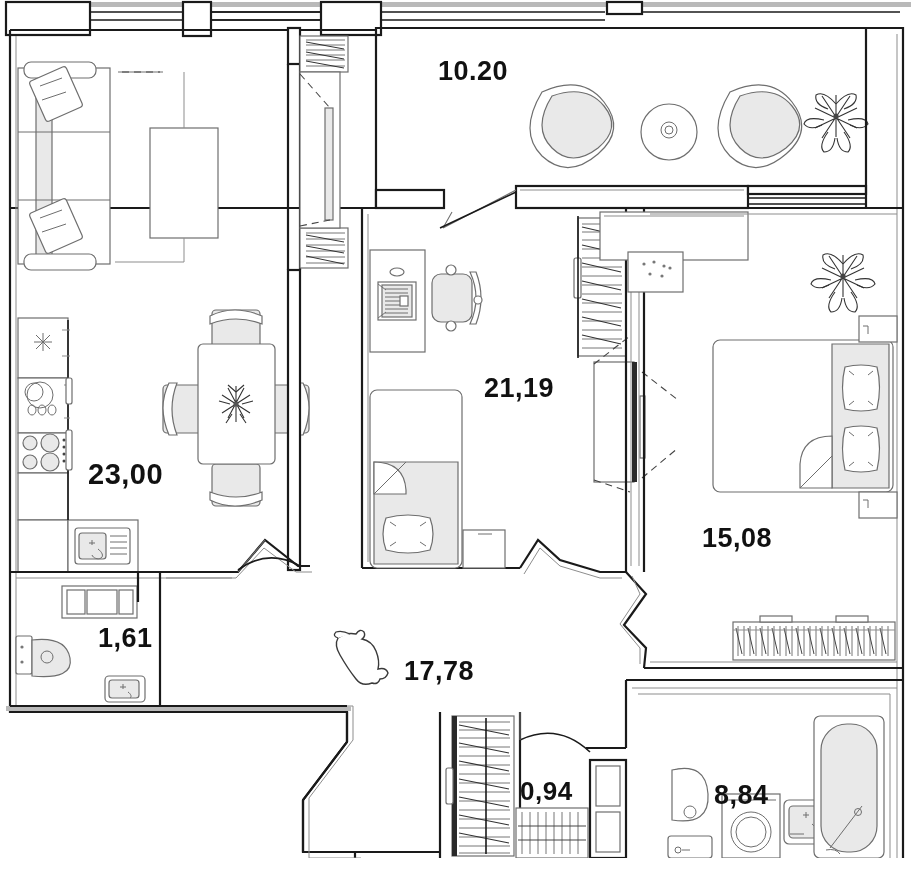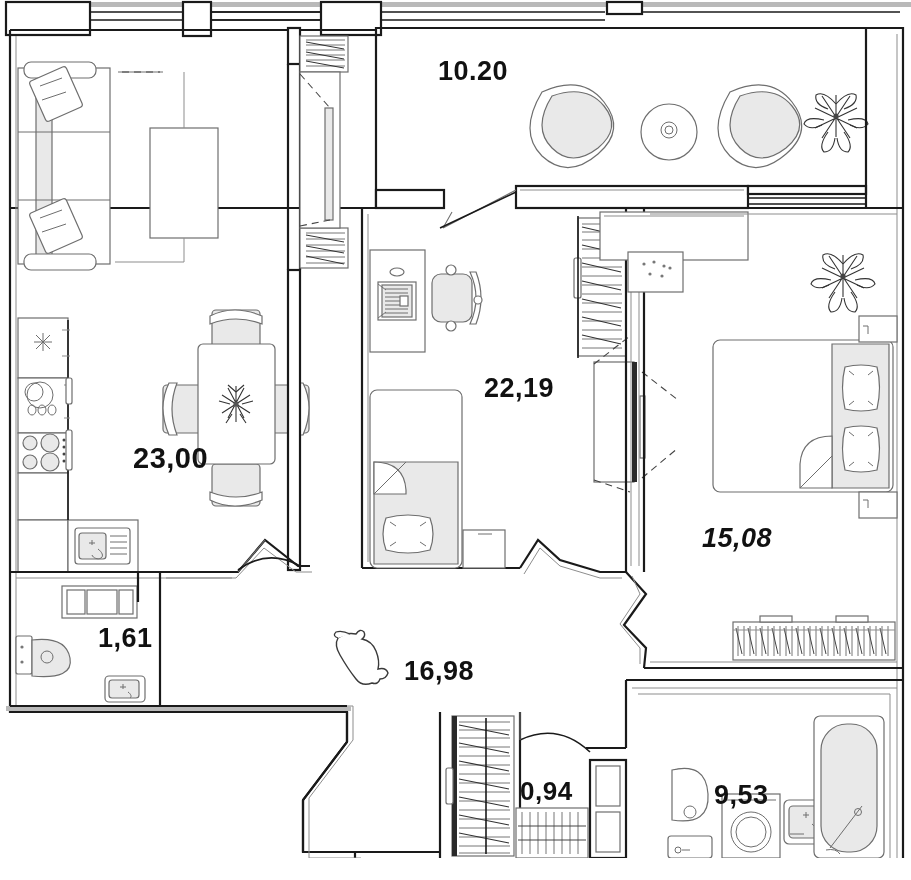--- a/index.html
+++ b/index.html
@@ -492,27 +492,27 @@
     </g>
 
     <g>
       <path class="wt" d="M10 706 L347 706"></path>
     </g>
 
   </svg>
 
   <div class="area-label" style="left:438px; top:58px; font-size:27px;">10.20</div>
 
-  <div class="area-label" style="left:88px; top:444px; font-size:29px;margin-left:45px;">23,00</div>
-
-  <div class="area-label" style="left:484px; top:375px; font-size:27px;">22,19</div>
-
-  <div class="area-label" style="left:702px; top:525px; font-size:27px;font-style:italic;">15,08</div>
+  <div class="area-label" style="left:88px; top:460px; font-size:29px;">23,00</div>
+
+  <div class="area-label" style="left:484px; top:375px; font-size:27px;">21,19</div>
+
+  <div class="area-label" style="left:702px; top:525px; font-size:27px;">15,08</div>
 
   <div class="area-label" style="left:98px; top:625px; font-size:27px;">1,61</div>
 
-  <div class="area-label" style="left:404px; top:658px; font-size:27px;">16,98</div>
+  <div class="area-label" style="left:404px; top:658px; font-size:27px;">17,78</div>
 
   <div class="area-label" style="left:520px; top:770px; font-size:26px;margin-top:8px;">0,94</div>
 
-  <div class="area-label" style="left:714px; top:782px; font-size:27px;">9,53</div>
+  <div class="area-label" style="left:714px; top:782px; font-size:27px;">8,84</div>
 
 </div>
 
 </body></html>

